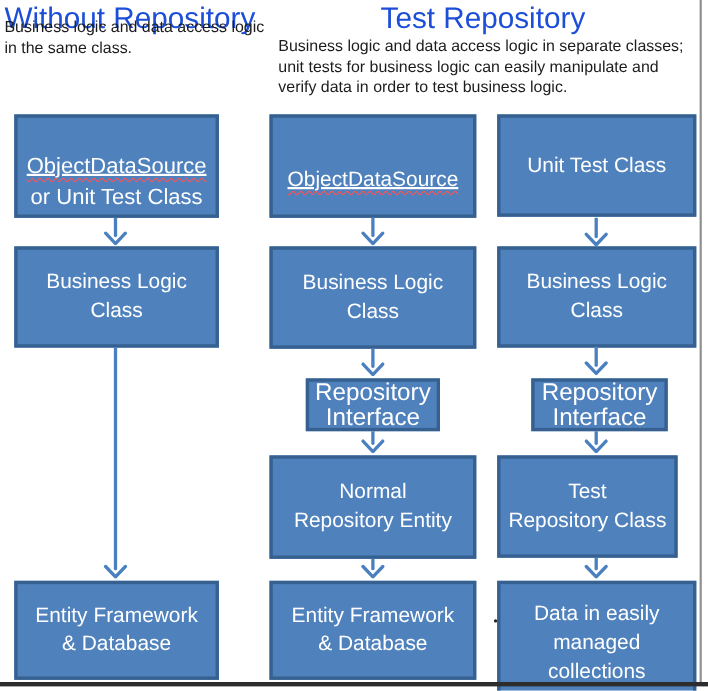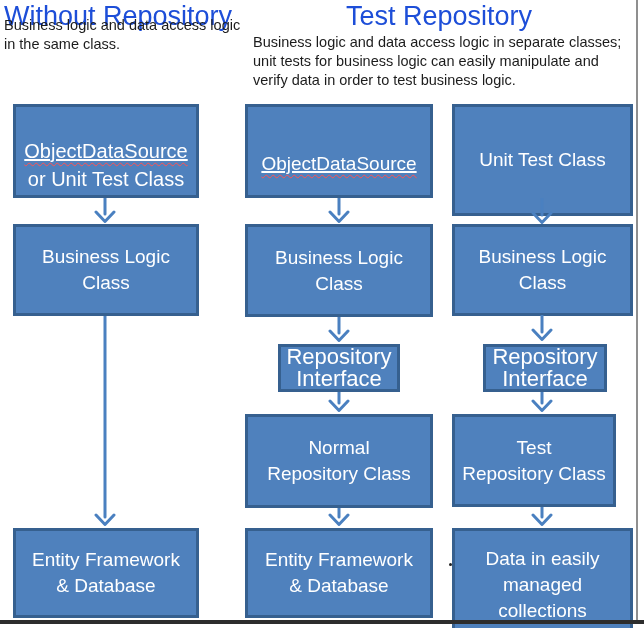--- a/index.html
+++ b/index.html
@@ -72,26 +72,26 @@
     </div>
   </div>
 
   <div class="box" style="left:245px; top:224px; width:188px; height:93px;">Business Logic
 Class</div>
 
   <div class="box small" style="left:278px; top:344px; width:122px; height:48px;">Repository
 Interface</div>
 
   <div class="box" style="left:245px; top:414px; width:188px; height:94px;">Normal
-Repository Class</div>
+Repository Entity</div>
 
   <div class="box" style="left:245px; top:528px; width:188px; height:90px;">Entity Framework
 &amp; Database</div>
 
-  <div class="box" style="left:452px; top:104px; width:181px; height:112px;">Unit Test Class</div>
+  <div class="box" style="left:452px; top:104px; width:181px; height:93px;">Unit Test Class</div>
 
   <div class="box" style="left:452px; top:224px; width:181px; height:92px;">Business Logic
 Class</div>
 
   <div class="box small" style="left:483px; top:344px; width:124px; height:48px;">Repository
 Interface</div>
 
   <div class="box" style="left:452px; top:414px; width:164px; height:93px;">Test
 Repository Class</div>
 

